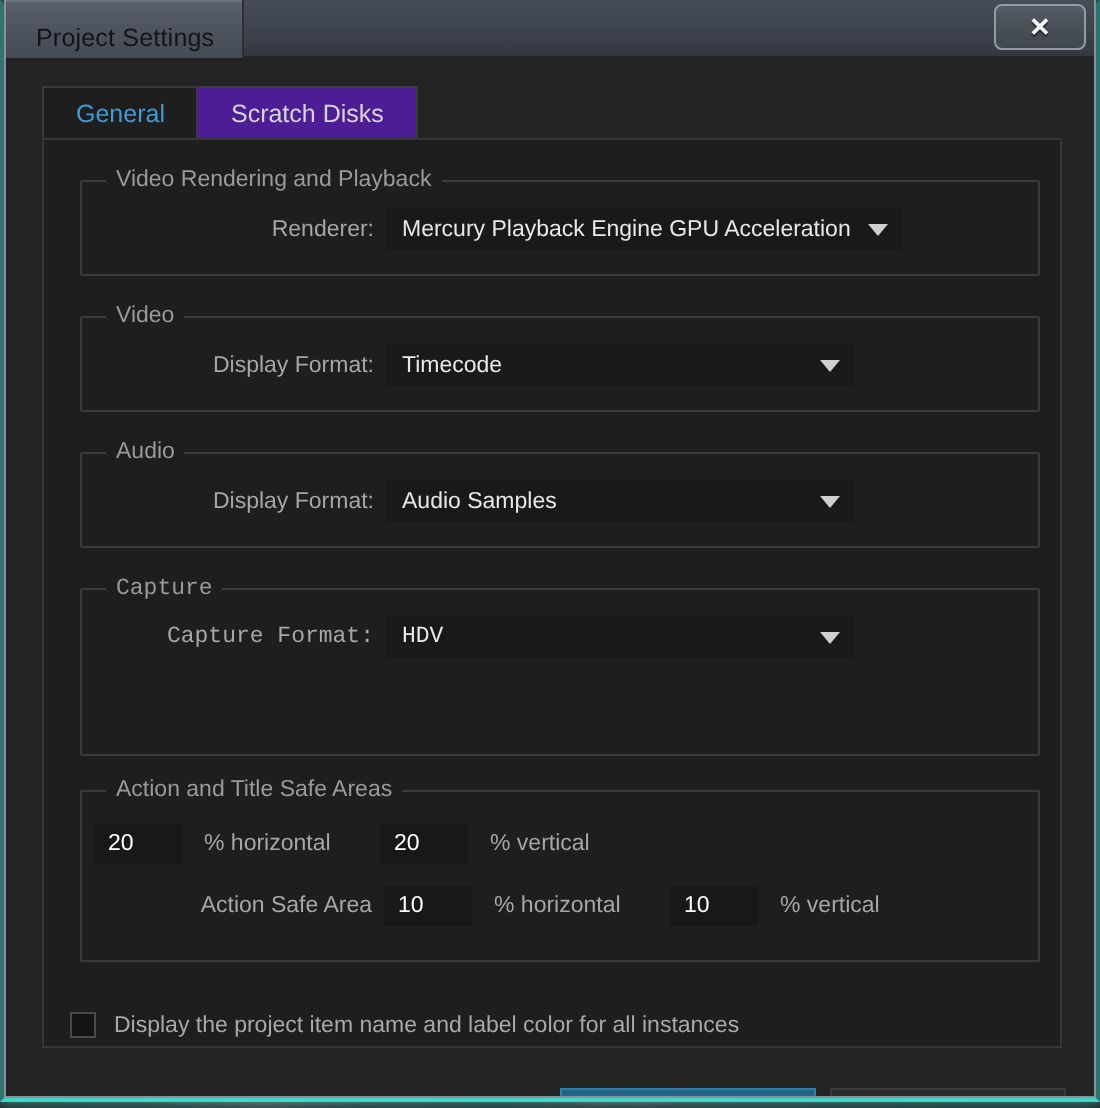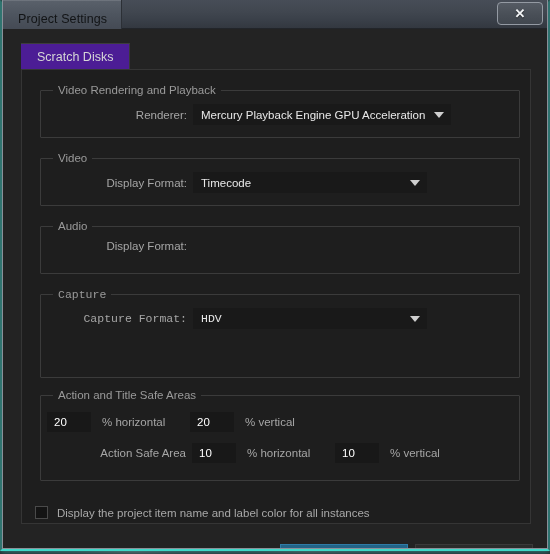--- a/index.html
+++ b/index.html
@@ -279,20 +279,21 @@
       <span id="title-text">Project Settings</span>
     </div>
     <div id="close-button">
       <span id="close-button-glyph">✕</span>
     </div>
   </div>
 
   <div id="dialog-body">
 
     <div id="tab-strip">
+      <div class="tab active">General</div>
       <div class="tab inactive">Scratch Disks</div>
     </div>
 
     <div id="tab-panel">
 
       <div class="group" style="left:18px; top:20px; width:480px; height:48px;">
         <span class="group-title">Video Rendering and Playback</span>
         <div class="row" style="left:0px; top:13px; width:100%;">
           <span class="field-label" style="width:146px;">Renderer:</span>
           <div class="dropdown" style="margin-left:6px;">
@@ -310,20 +311,24 @@
             <span class="dropdown-value">Timecode</span>
             <span class="caret"></span>
           </div>
         </div>
       </div>
 
       <div class="group" style="left:18px; top:156px; width:480px; height:48px;">
         <span class="group-title">Audio</span>
         <div class="row" style="left:0px; top:13px; width:100%;">
           <span class="field-label" style="width:146px;">Display Format:</span>
+          <div class="dropdown" style="margin-left:6px; width:234px;">
+            <span class="dropdown-value">Audio Samples</span>
+            <span class="caret"></span>
+          </div>
         </div>
       </div>
 
       <div class="group" style="left:18px; top:224px; width:480px; height:84px;font-family:Liberation Mono, monospace;">
         <span class="group-title">Capture</span>
         <div class="row" style="left:0px; top:13px; width:100%;">
           <span class="field-label" style="width:146px;">Capture Format:</span>
           <div class="dropdown" style="margin-left:6px; width:234px;">
             <span class="dropdown-value">HDV</span>
             <span class="caret"></span>

